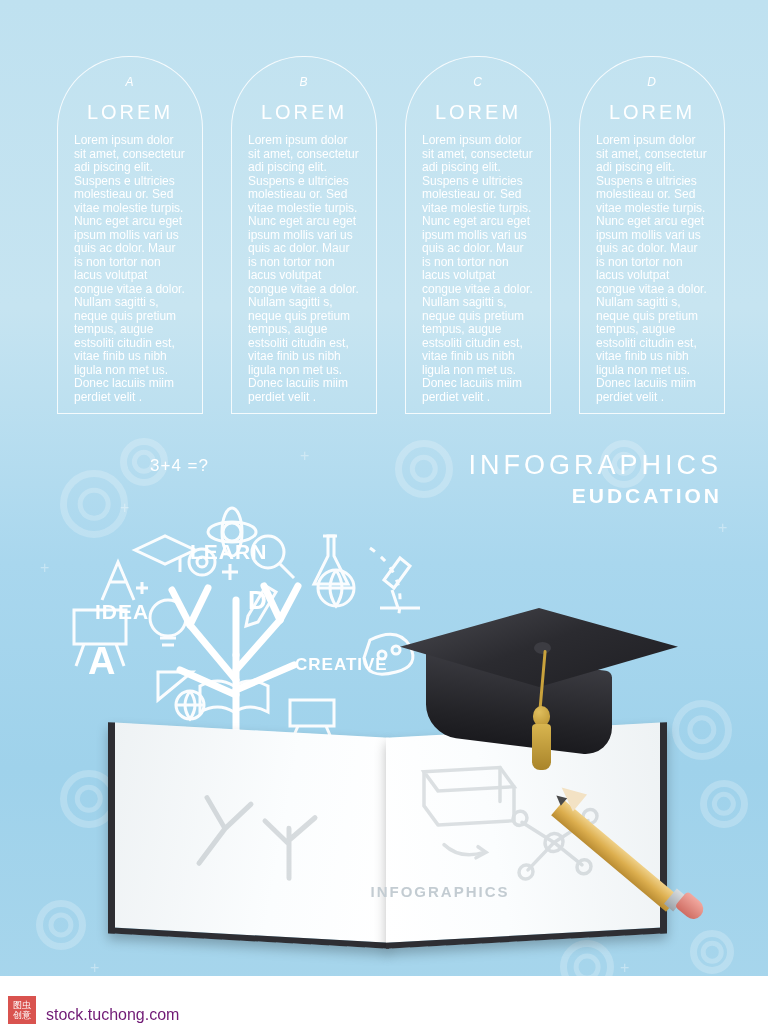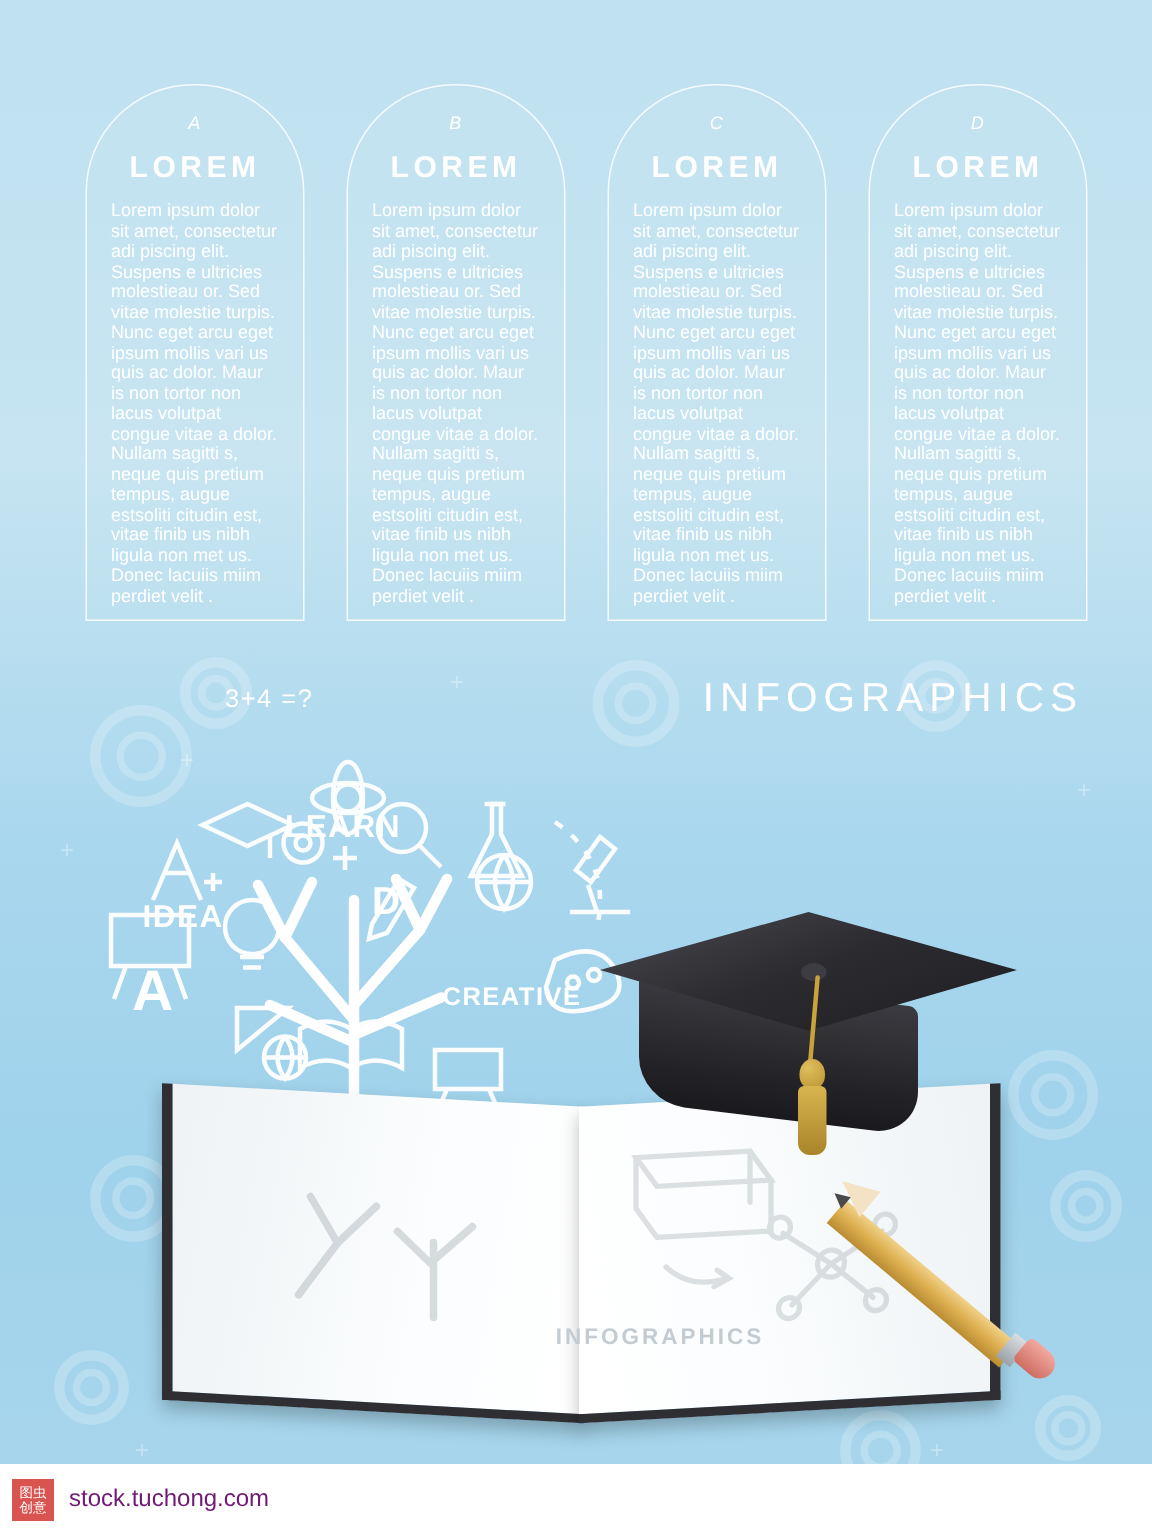--- a/index.html
+++ b/index.html
@@ -71,21 +71,21 @@
     color: #ffffff;
     font-size: 12px;
     letter-spacing: 1px;
     margin-top: 18px;
     font-style: italic;
   }
   .banner-title {
     text-align: center;
     color: #ffffff;
     font-size: 20px;
-    font-weight: bold;
+    font-weight: normal;
     letter-spacing: 3px;
     margin-top: 12px;
   }
   .banner-body {
     color: #ffffff;
     font-size: 12px;
     line-height: 13.5px;
     margin: 10px 16px 0 16px;
     text-align: left;
   }
@@ -280,21 +280,21 @@
     transform: rotate(40deg);
   }
 
   
   #footer {
     position: absolute;
     left: 0; bottom: 0;
     width: 768px; height: 48px;
     background: #ffffff;
     display: flex;
-    align-items: center;
+    align-items: flex-end;
     gap: 10px;
     padding-left: 8px;
     box-sizing: border-box;
   }
   .wm-badge {
     width: 28px; height: 28px;
     background: #d9534f;
     color: #ffffff;
     font-size: 9px;
     line-height: 10px;
@@ -353,20 +353,21 @@
 
     <div class="banner" style="left:579px;">
       <div class="banner-letter">D</div>
       <div class="banner-title">LOREM</div>
       <div class="banner-body">Lorem ipsum dolor sit amet, consectetur adi piscing elit. Suspens e ultricies molestieau or. Sed vitae molestie turpis. Nunc eget arcu eget ipsum mollis vari us quis ac dolor. Maur is non tortor non lacus volutpat congue vitae a dolor. Nullam sagitti s, neque quis pretium tempus, augue estsoliti citudin est, vitae finib us nibh ligula non met us. Donec lacuiis miim perdiet velit .</div>
     </div>
   </div>
 
   <div id="headline">
     <div class="h-main">INFOGRAPHICS</div>
+    <div class="h-sub">EUDCATION</div>
   </div>
 
   <div id="doodle">
     <svg width="400" height="330" viewBox="0 0 400 330">
       <g stroke="#ffffff" stroke-width="7" fill="none" stroke-linecap="round">
         <path d="M196 320 L196 215"></path>
         <path d="M196 240 L150 185"></path>
         <path d="M196 230 L240 180"></path>
         <path d="M196 255 L140 230"></path>
         <path d="M196 250 L254 225"></path>

